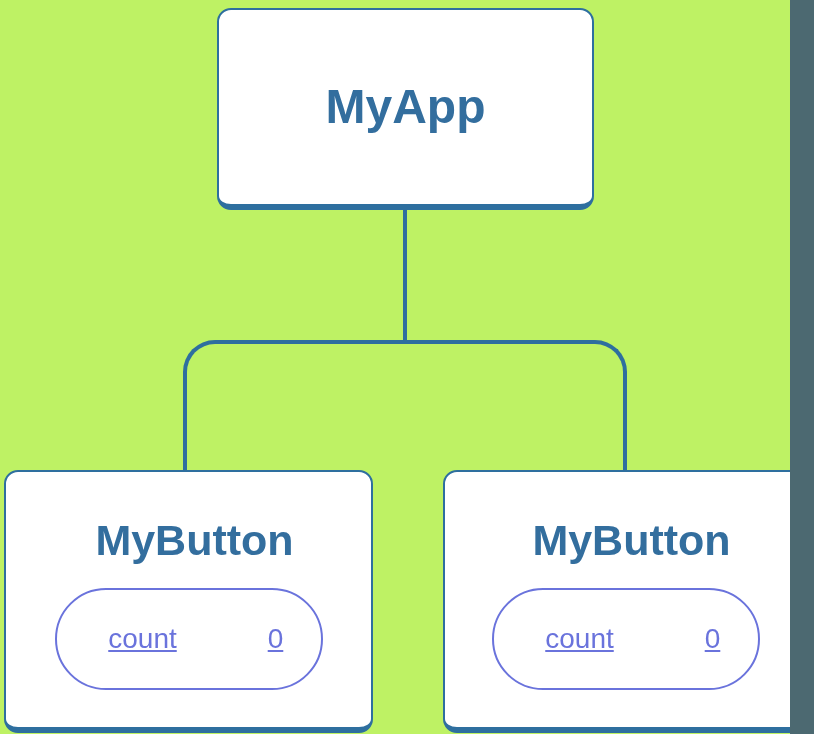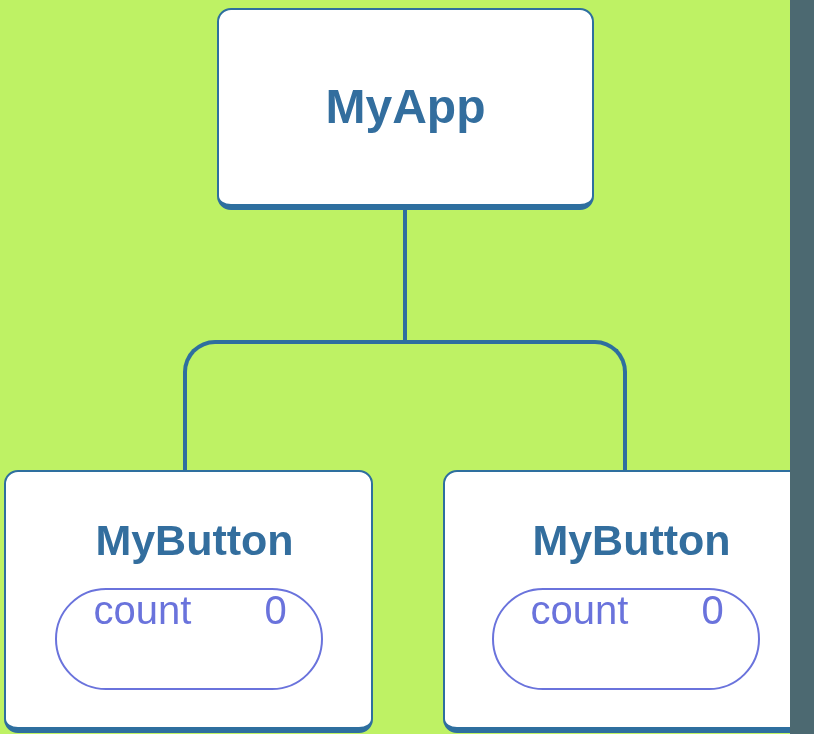--- a/index.html
+++ b/index.html
@@ -83,25 +83,26 @@
   }
   
   .state-pill {
     box-sizing: border-box;
     margin-top: 23px;
     width: 268px;
     height: 102px;
     border: 2px solid #6a73dc;
     border-radius: 51px;
     display: flex;
-    align-items: flex-start;
+    align-items: center;
     color: #6a73dc;
-    font-size: 40px;
+    font-size: 28px;
     line-height: 1;
     overflow: hidden;
+    text-decoration: underline;
   }
   .pill-name-cell {
     width: 172px;
     display: flex;
     align-items: center;
     justify-content: center;
   }
   .pill-divider {
     width: 2px;
     background: #6a73dc;

